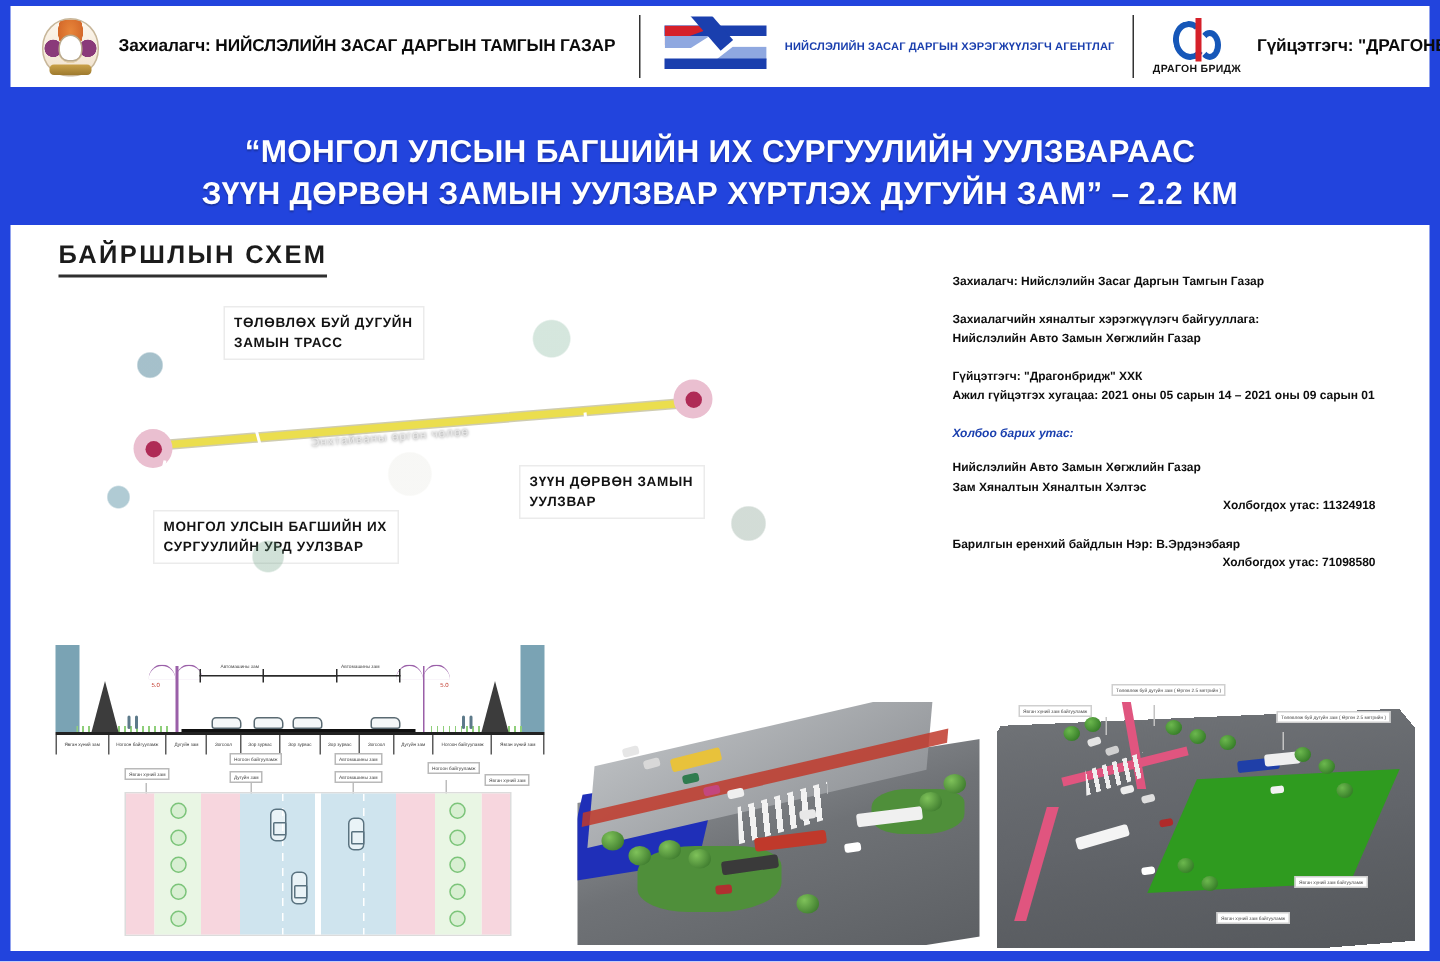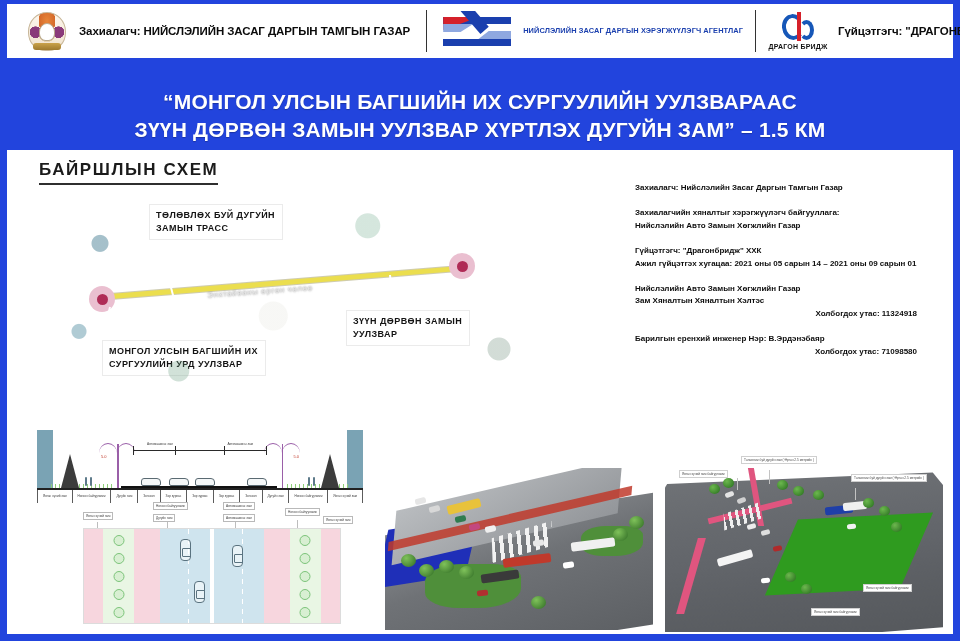--- a/index.html
+++ b/index.html
@@ -574,21 +574,21 @@
         </div>
         <div class="db-word">ДРАГОН БРИДЖ</div>
       </div>
       <div class="hdr-text">Гүйцэтгэгч: "ДРАГОНБРИДЖ" ХХК</div>
     </div>
 
   </div>
 
   <div class="title-band">
     <div class="tline">“МОНГОЛ УЛСЫН БАГШИЙН ИХ СУРГУУЛИЙН УУЛЗВАРААС</div>
-    <div class="tline">ЗҮҮН ДӨРВӨН ЗАМЫН УУЛЗВАР ХҮРТЛЭХ ДУГУЙН ЗАМ” – 1.5 КМ</div>
+    <div class="tline">ЗҮҮН ДӨРВӨН ЗАМЫН УУЛЗВАР ХҮРТЛЭХ ДУГУЙН ЗАМ” – 2.2 КМ</div>
   </div>
 
   <div class="panel">
 
     <div class="sec-head">БАЙРШЛЫН СХЕМ</div>
 
     <div class="map">
       <div class="map-street">Энхтайваны өргөн чөлөө</div>
       <div class="route"></div>
       <div class="pin pin-west">
@@ -796,28 +796,29 @@
       <div class="blk">
         <div class="ln">Захиалагчийн хяналтыг хэрэгжүүлэгч байгууллага:</div>
         <div class="ln">Нийслэлийн Авто Замын Хөгжлийн Газар</div>
       </div>
 
       <div class="blk">
         <div class="ln">Гүйцэтгэгч: "Драгонбридж" ХХК</div>
         <div class="ln">Ажил гүйцэтгэх хугацаа: 2021 оны 05 сарын 14 – 2021 оны 09 сарын 01</div>
       </div>
 
+      <div class="ital">Холбоо барих утас:</div>
 
       <div class="blk">
         <div class="ln">Нийслэлийн Авто Замын Хөгжлийн Газар</div>
         <div class="ln">Зам Хяналтын Хяналтын Хэлтэс</div>
         <div class="phone">Холбогдох утас: 11324918</div>
       </div>
 
       <div class="blk">
-        <div class="ln">Барилгын еренхий инженер Нэр: В.Эрдэнэбаяр</div>
+        <div class="ln">Барилгын еренхий байдлын Нэр: В.Эрдэнэбаяр</div>
         <div class="phone">Холбогдох утас: 71098580</div>
       </div>
 
     </div>
 
   </div>
 </div>
 
 </body></html>

